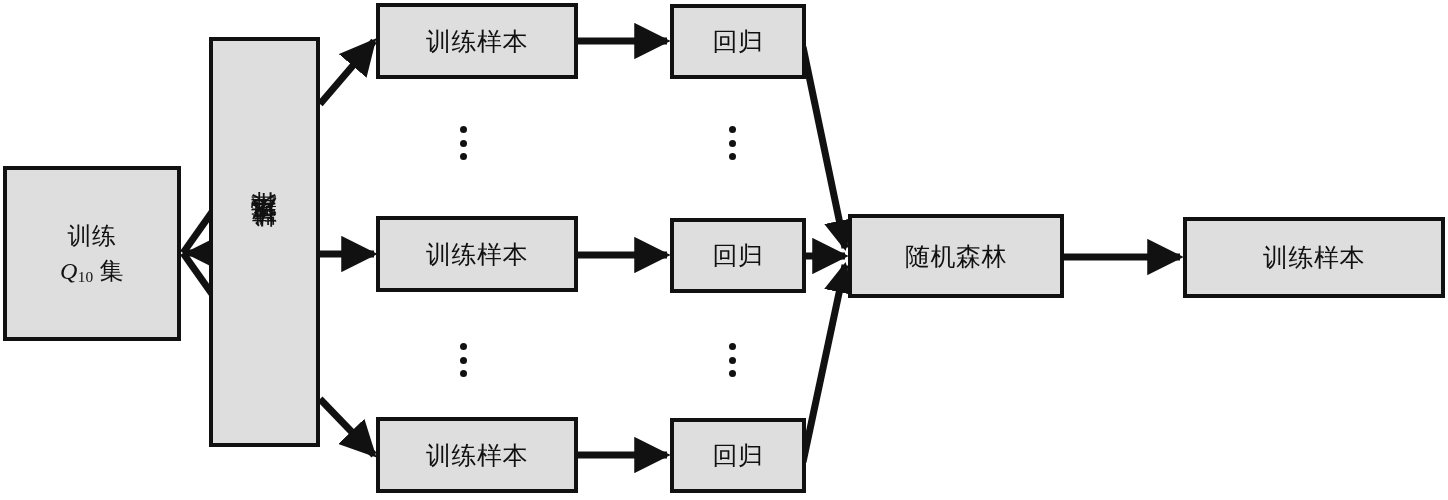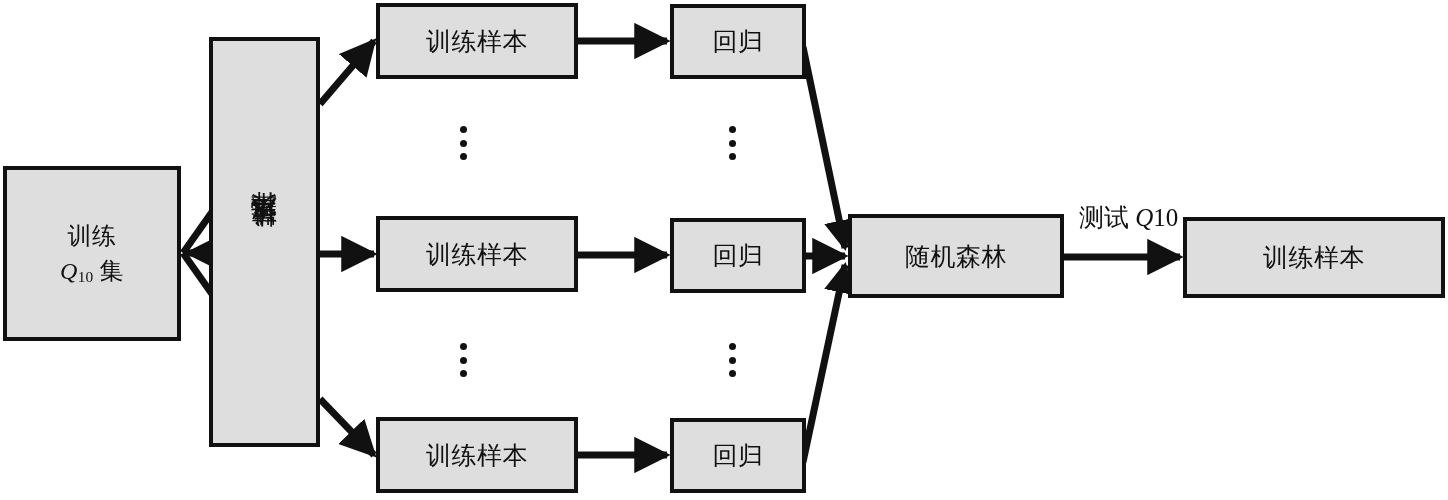--- a/index.html
+++ b/index.html
@@ -228,21 +228,20 @@
   </div>
 
   <div class="node-box" id="node-forest">
     <div class="node-label">随机森林</div>
   </div>
 
   <div class="node-box" id="node-result">
     <div class="node-label">训练样本</div>
   </div>
 
-  <div class="edge-label" id="label-test"><span>测试 </span><span class="qsym" style="font-style:italic">Q</span><span class="qsub">10</span></div>
 
   <div class="ellipsis-col" id="ellipsis-a">
       <i></i>
       <i></i>
       <i></i>
     </div>
   <div class="ellipsis-col" id="ellipsis-b">
       <i></i>
       <i></i>
       <i></i>

